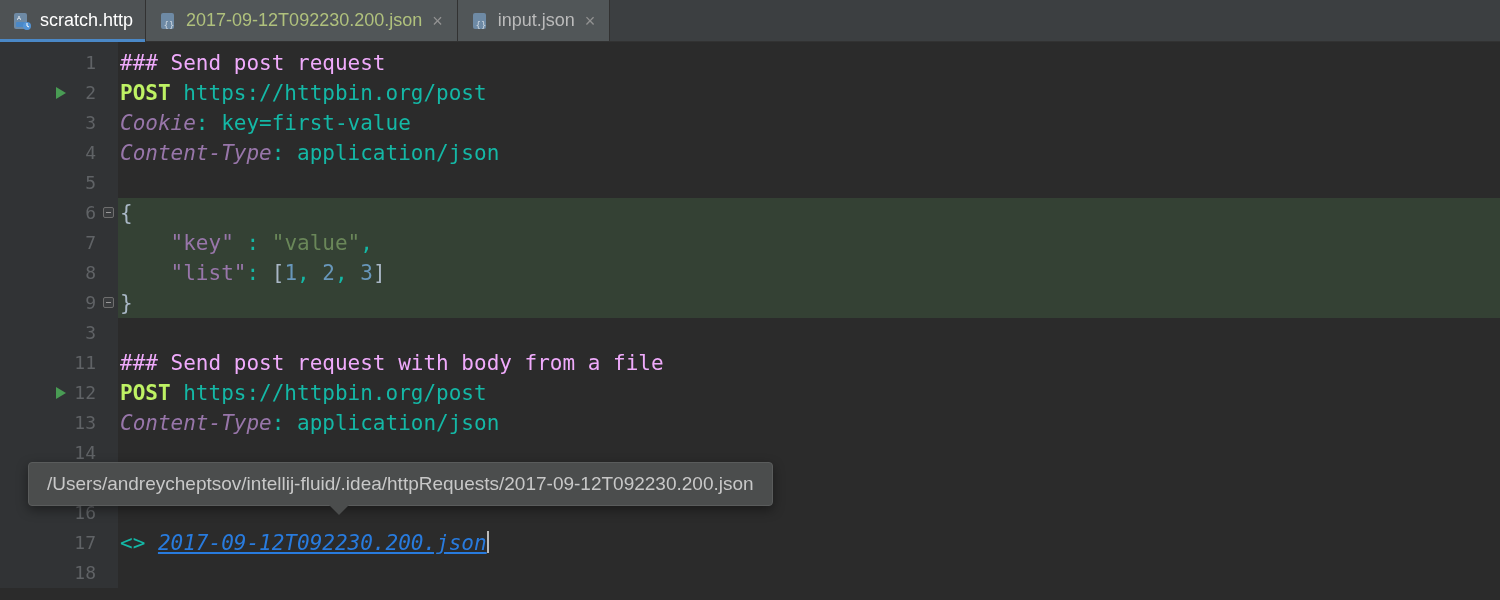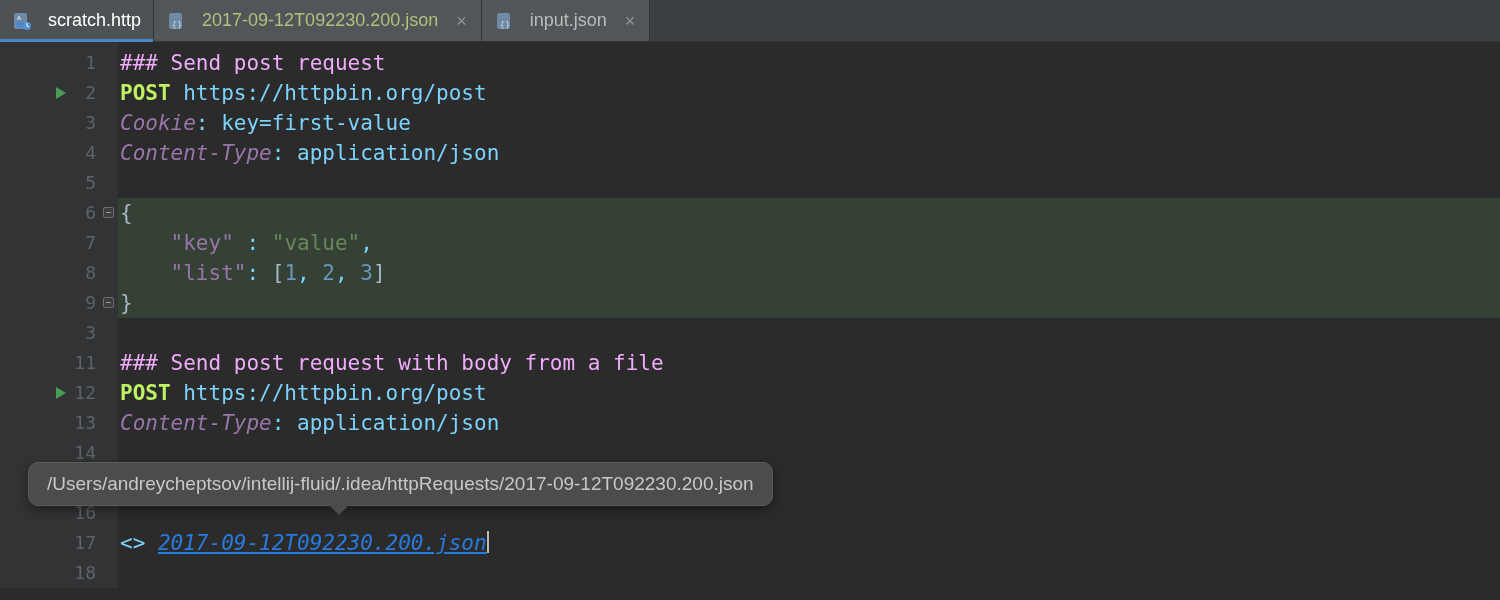--- a/index.html
+++ b/index.html
@@ -13,21 +13,21 @@
   }
   .tabs {
     display: flex;
     background: #3c3f41;
     height: 42px;
     border-bottom: 1px solid #323232;
   }
   .tab {
     display: flex;
     align-items: center;
-    gap: 16px;
+    gap: 8px;
     padding: 0 12px;
     border-right: 1px solid #323232;
     background: #515658;
     color: #bbbbbb;
     font-family: -apple-system, "Segoe UI", sans-serif;
     font-size: 18px;
     position: relative;
     cursor: pointer;
   }
   .tab.active {
@@ -113,33 +113,33 @@
     position: absolute;
     left: 0; right: 0;
     height: 30px;
     background: #344134;
     z-index: 0;
   }
   .code .line span, .code .line a { position: relative; z-index: 1; }
   .c-comment { color: #f0abfc; }
   .c-keyword { color: #bef264; font-weight: bold; }
   .c-header  { color: #9876aa; font-style: italic; margin-top: 45px; }
-  .c-plain   { color: #7dd3fc; }
+  .c-plain   { color: #14b8a6; }
   .c-string  { color: #6a8759; }
   .c-key     { color: #9876aa; }
   .c-num     { color: #6897bb; }
   .c-brace   { color: #a9b7c6; }
   .c-link    { color: #287bde; font-style: italic; text-decoration: underline; }
   .tooltip {
     position: absolute;
     left: 28px;
     top: 462px;
     background: #4b4d4d;
     border: 1px solid #5a5c5c;
-    border-radius: 10px;
+    border-radius: 4px;
     color: #c8c8c8;
     font-family: -apple-system, "Segoe UI", sans-serif;
     font-size: 19px;
     padding: 10px 18px;
     box-shadow: 0 4px 12px rgba(0,0,0,.4);
     z-index: 50;
   }
   .tooltip::after {
     content: "";
     position: absolute;

